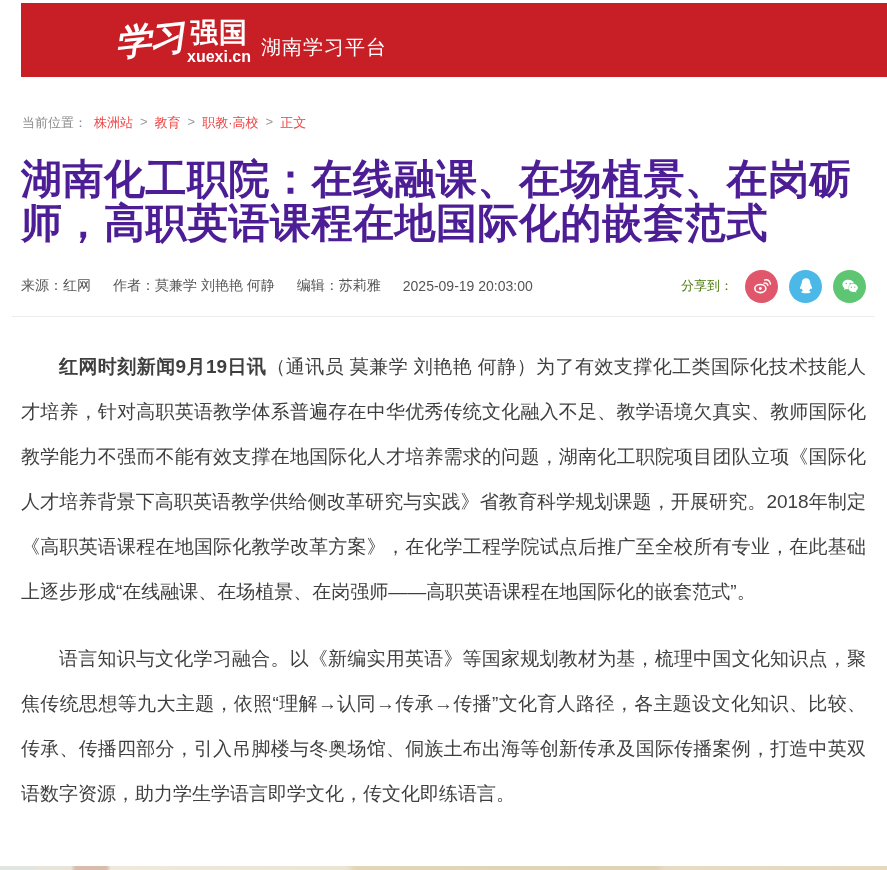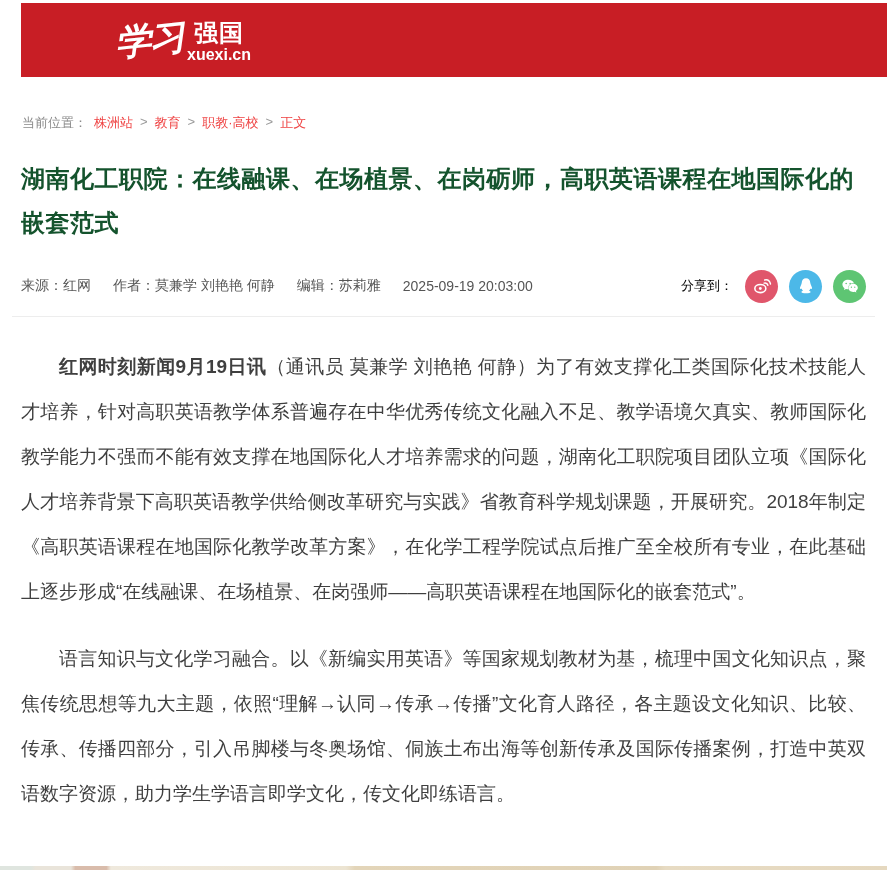--- a/index.html
+++ b/index.html
@@ -14,53 +14,53 @@
     margin-left:21px;margin-top:3px;height:74px;
     background:#c81e25;color:#fff;
     display:flex;align-items:center;
   }
   .logo-group{display:flex;align-items:center;margin-left:94px;}
   .logo-script{
     font-size:36px;font-weight:bold;font-style:italic;
     transform:rotate(-6deg);letter-spacing:-2px;line-height:1;
   }
   .logo-strong{display:flex;flex-direction:column;align-items:center;margin-left:4px;margin-top:6px;}
-  .logo-strong .cn{font-size:24px;font-weight:bold;letter-spacing:1px;line-height:1;}
+  .logo-strong .cn{font-size:28px;font-weight:bold;letter-spacing:1px;line-height:1;}
   .logo-strong .domain{font-size:16px;font-weight:bold;line-height:1.2;}
   .platform-name{font-size:20px;margin-left:10px;margin-top:14px;letter-spacing:1px;}
   .slogan{
     margin-left:auto;padding-right:8px;
     font-family:"Liberation Serif","DejaVu Serif",serif;
     font-size:36px;font-weight:bold;letter-spacing:2px;white-space:nowrap;
   }
 
   
   .breadcrumb{
     margin:37px 0 0 22px;font-size:13px;color:#8a8a8a;
     display:flex;align-items:flex-start;gap:7px;
   }
   .breadcrumb .crumb{color:#ef4444;text-decoration:none;cursor:pointer;}
   .breadcrumb .sep{color:#9a9a9a;}
 
   
   .article-title{
     margin:25px 21px 0 21px;
-    font-size:24px;font-weight:bold;color:#14532d;
+    font-size:41px;font-weight:bold;color:#4c1d95;
     line-height:44px;letter-spacing:0.5px;
   }
 
   
   .meta-row{
     margin:24px 21px 0 21px;height:34px;
     display:flex;align-items:center;font-size:14px;color:#555;
   }
   .meta-seg{margin-right:22px;white-space:nowrap;}
   .meta-seg.time{margin-right:8px;}
   .share-box{margin-left:auto;display:flex;align-items:center;gap:11px;}
-  .share-label{font-size:13px;color:#000000;margin-right:1px;}
+  .share-label{font-size:13px;color:#4d7c0f;margin-right:1px;}
   .share-icon{
     width:33px;height:33px;border-radius:50%;
     display:flex;align-items:center;justify-content:center;cursor:pointer;
   }
   .share-icon svg{width:20px;height:20px;display:block;}
 
   
   .divider{margin:13px 12px 0 12px;border-top:1px solid #ededed;height:0;}
 
   
@@ -85,20 +85,21 @@
 </head>
 <body>
 
 <div class="banner">
   <div class="logo-group">
     <span class="logo-script">学习</span>
     <span class="logo-strong">
       <span class="cn">强国</span>
       <span class="domain">xuexi.cn</span>
     </span>
+    <span class="platform-name">湖南学习平台</span>
   </div>
 </div>
 
 <div class="breadcrumb">
   <span>当前位置：</span>
   <span class="crumb">株洲站</span>
   <span class="sep">&gt;</span>
   <span class="crumb">教育</span>
   <span class="sep">&gt;</span>
   <span class="crumb">职教·高校</span>

